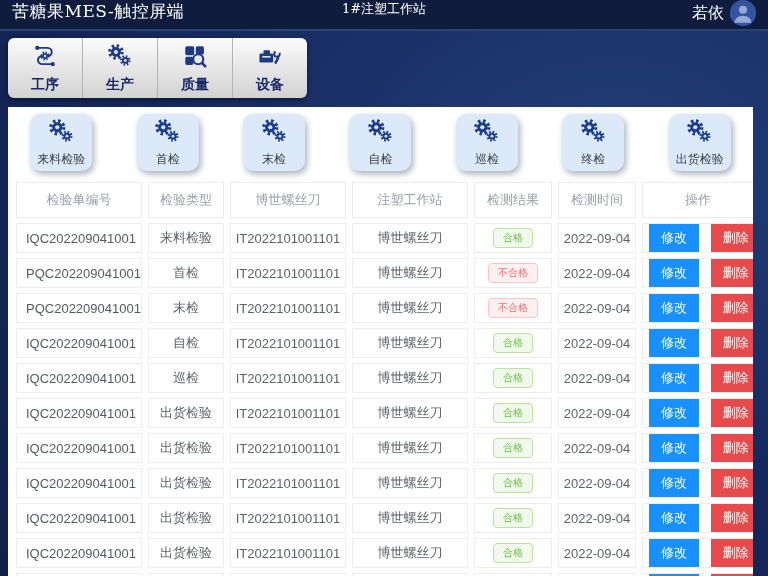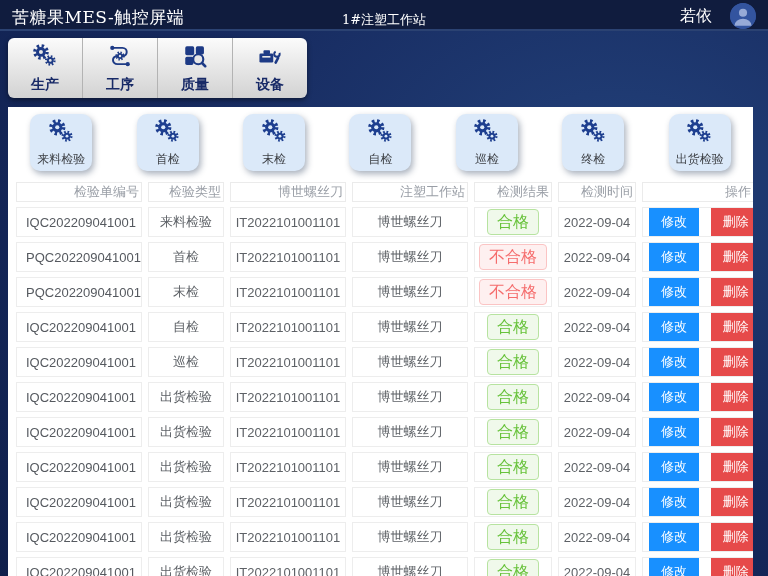--- a/index.html
+++ b/index.html
@@ -5,26 +5,26 @@
   * { margin:0; padding:0; box-sizing:border-box; }
   html,body { width:768px; height:576px; overflow:hidden; }
   body {
     font-family:"Liberation Sans","DejaVu Sans",sans-serif;
     background: radial-gradient(130% 120% at 80% 30%, #224079 0%, #16295e 45%, #0d1c44 100%);
     position:relative; color:#333;
   }
   
   .topbar {
     height:31px; background:#101c3e; border-bottom:2px solid #2b4272;
-    display:flex; align-items:flex-end; padding:0 12px; position:relative;
+    display:flex; align-items:flex-start; padding:0 12px; position:relative;
     font-family:"DejaVu Serif","Liberation Serif",serif; color:#fff;
   }
   .app-title { font-size:17px; letter-spacing:.5px; }
   .station-title { position:absolute; left:0; right:0; text-align:center; font-size:13px; }
-  .userbox { margin-left:auto; display:flex; align-items:center; gap:18px; z-index:2; }
+  .userbox { margin-left:auto; display:flex; align-items:center; gap:6px; z-index:2; }
   .username { font-size:16px; }
   .avatar { width:26px; height:26px; border-radius:50%; background:#33549f; overflow:hidden; display:block; cursor:pointer; }
   
   .toolbar {
     position:absolute; left:8px; top:38px; width:299px; height:60px;
     background:linear-gradient(#fbfbfb, #d2d2d2);
     border-radius:6px; box-shadow:0 2px 5px rgba(0,0,0,.45);
     display:flex;
   }
   .tool-btn {
@@ -46,31 +46,31 @@
     box-shadow:2px 3px 6px rgba(40,60,90,.40);
     display:flex; flex-direction:column; align-items:center; justify-content:center;
     cursor:pointer; color:#1d3e8f;
   }
   .tab-btn svg { --hole:#dbe9f9; }
   .tab-label { font-size:12px; color:#3c3f44; margin-top:2px; white-space:nowrap; }
   
   .table-wrap { padding:0 2px; }
   table { width:100%; table-layout:fixed; border-collapse:separate; border-spacing:6px 5px; }
   th {
-    height:20px; font-weight:400; font-size:13px; color:#999ea6;
-    background:#fff; border:1px solid #ebebeb; padding:0 2px;text-align:right;
+    height:36px; font-weight:400; font-size:13px; color:#999ea6;
+    background:#fff; border:1px solid #ebebeb; padding:0 2px;
   }
   td {
     height:30px; background:#fff; border:1px solid #ededed;
     font-size:13px; color:#5d6166; text-align:center; padding:0 2px;
     white-space:nowrap; overflow:hidden;
   }
   td.cell-id { text-align:left; padding-left:9px; color:#55595f; }
   .badge {
-    display:inline-block; font-size:16px; line-height:1; padding:4px 9px;
+    display:inline-block; font-size:10px; line-height:1; padding:4px 9px;
     border-radius:4px; border:1px solid transparent;
   }
   .badge.success { color:#67c23a; background:#f0f9eb; border-color:#b7e3a0; }
   .badge.danger  { color:#f56c6c; background:#fef0f0; border-color:#fbc4c4; }
   .act-btn {
     display:inline-block; border:none; border-radius:0; color:#fff;
     font-size:13px; padding:5px 12px; margin:0 4px; cursor:pointer;
     font-family:inherit;
   }
   .act-btn.edit { background:#1890ff; }
@@ -107,36 +107,36 @@
           <circle cx="16" cy="12" r="5" fill="#97aad7"></circle>
           <path d="M5.5 28 a10.5 8.5 0 0 1 21 0 z" fill="#97aad7"></path>
         </svg>
       </span>
     </div>
   </header>
 
   <nav class="toolbar">
     <div class="tool-btn">
       <span>
-        <svg width="26" height="26" viewBox="0 0 32 32">
-            <use href="#dgear"></use>
-          </svg>
-      </span>
-      <span class="t-label">生产</span>
-    </div>
-    <div class="tool-btn">
-      <span>
         <svg width="26" height="26" viewBox="0 0 32 32" fill="none" stroke="currentColor">
           <path d="M8 6 H19 C26 6 26 16 19 16 L13 16 C5.5 16 5.5 26 13 26 H24" stroke-width="2.4"></path>
           <circle cx="6.5" cy="6" r="2.6" fill="currentColor" stroke="none"></circle>
           <circle cx="25.5" cy="26" r="2.6" fill="currentColor" stroke="none"></circle>
           <use href="#gear" x="9.5" y="9.5" width="13" height="13" stroke="none"></use>
         </svg>
       </span>
       <span class="t-label">工序</span>
+    </div>
+    <div class="tool-btn">
+      <span>
+        <svg width="26" height="26" viewBox="0 0 32 32">
+            <use href="#dgear"></use>
+          </svg>
+      </span>
+      <span class="t-label">生产</span>
     </div>
     <div class="tool-btn">
       <span>
         <svg width="26" height="26" viewBox="0 0 32 32" fill="currentColor">
           <rect x="4" y="4" width="11" height="11" rx="2"></rect>
           <rect x="17" y="4" width="10" height="10" rx="2"></rect>
           <rect x="4" y="17" width="10" height="10" rx="2"></rect>
           <circle cx="20" cy="20" r="6.2" fill="var(--hole,#fff)" stroke="currentColor" stroke-width="2.6"></circle>
           <line x1="24.6" y1="24.6" x2="28.6" y2="28.6" stroke="currentColor" stroke-width="3.2" stroke-linecap="round"></line>
         </svg>

